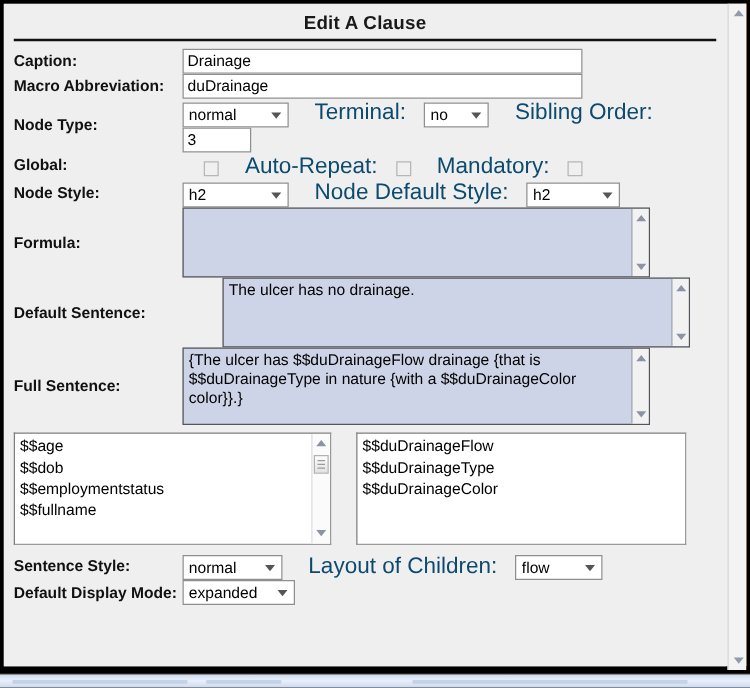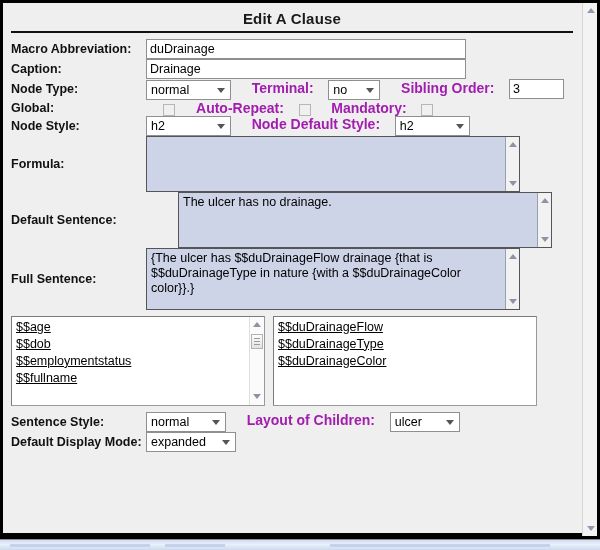--- a/index.html
+++ b/index.html
@@ -113,23 +113,23 @@
     width: 135px;
     font-weight: bold;
     font-size: 12.5px;
     color: #111;
     white-space: nowrap;
     padding: 3px 0;
   }
   td.field { padding: 3px 0; }
 
   .lbl-inline {
-    font-weight: bold;
-    font-size: 14px;
-    color: #a21caf;
+    font-weight: normal;
+    font-size: 18px;
+    color: #0c4a6e;
     white-space: nowrap;
   }
 
   
   .text-input {
     box-sizing: border-box;
     height: 20px;
     border: 1px solid #8f8f8f;
     background: #ffffff;
     font-family: "Liberation Sans", sans-serif;
@@ -310,30 +310,30 @@
   <div class="viewport">
     <div class="page">
 
       <div class="title">Edit A Clause</div>
       <hr class="hr">
 
       <table class="form">
         <tbody>
 
           <tr>
+            <td class="label">Caption:</td>
+            <td class="field">
+              <input class="text-input wide" type="text" value="Drainage" style="">
+            </td>
+          </tr>
+
+          <tr>
             <td class="label">Macro Abbreviation:</td>
             <td class="field">
               <input class="text-input wide" type="text" value="duDrainage" style="">
-            </td>
-          </tr>
-
-          <tr>
-            <td class="label">Caption:</td>
-            <td class="field">
-              <input class="text-input wide" type="text" value="Drainage" style="">
             </td>
           </tr>
 
           <tr>
             <td class="label">Node Type:</td>
             <td class="field">
               <span class="select sel-nodetype">
                 <span>normal</span>
                 <span class="arrow"></span>
               </span>
@@ -431,21 +431,21 @@
                       <span class="tri-s down"></span>
                     </div>
                 </div>
               </div>
             </td>
           </tr>
 
         </tbody>
       </table>
 
-      <div class="lists-row" style="display:flex; gap:8px;text-decoration:underline;">
+      <div class="lists-row" style="display:flex; gap:20px;">
 
         <div class="listbox lb-left">
           <div class="lb-items">
             <div>$$age</div>
             <div>$$dob</div>
             <div>$$employmentstatus</div>
             <div>$$fullname</div>
           </div>
           <div class="lb-scroll">
             <div class="sa up">
@@ -476,21 +476,21 @@
             <td class="label">Sentence Style:</td>
             <td class="field">
               <span class="select sel-sentencestyle">
                 <span>normal</span>
                 <span class="arrow"></span>
               </span>
               <span class="gap-md"></span>
               <span class="lbl-inline">Layout of Children:</span>
               <span class="gap-sm"></span>
               <span class="select sel-layout">
-                <span>ulcer</span>
+                <span>flow</span>
                 <span class="arrow"></span>
               </span>
             </td>
           </tr>
           <tr>
             <td class="label">Default Display Mode:</td>
             <td class="field">
               <span class="select sel-display">
                 <span>expanded</span>
                 <span class="arrow"></span>

